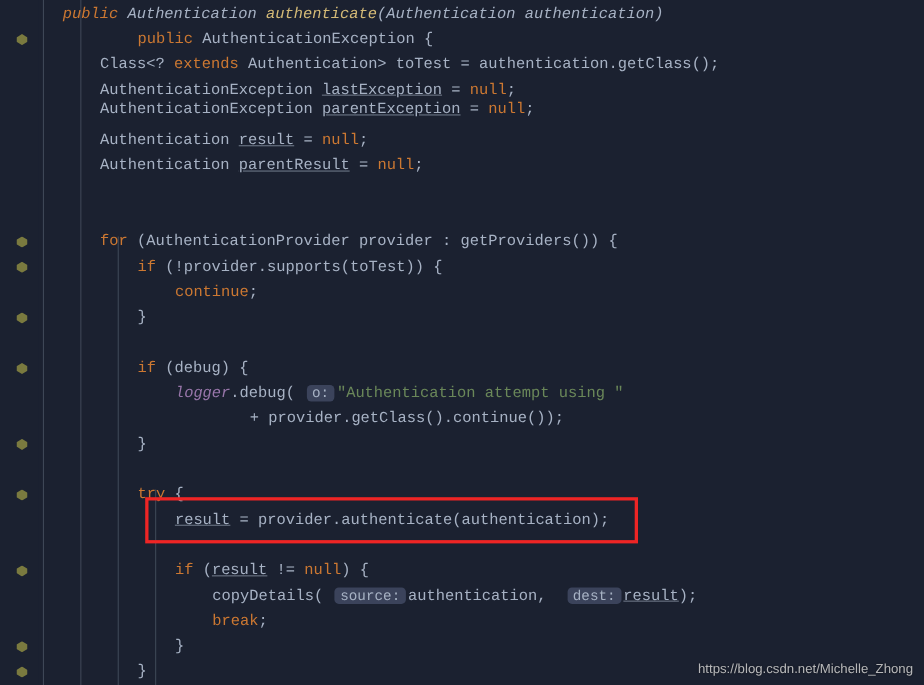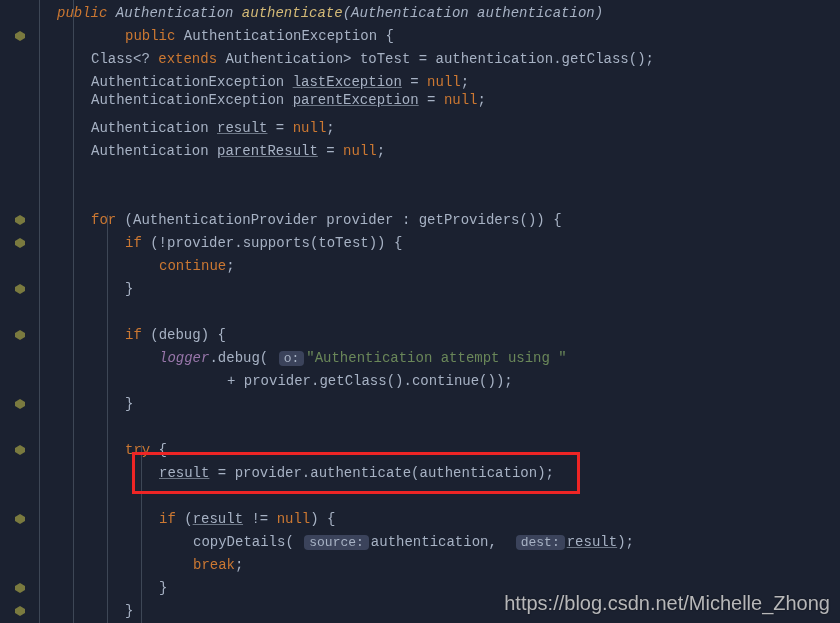--- a/index.html
+++ b/index.html
@@ -71,21 +71,21 @@
     position: absolute;
     border: 3px solid #ee2525;
     box-sizing: border-box;
   }
   .watermark {
     position: absolute;
     right: 10px;
     bottom: 8px;
     color: #c8c8c8;
     font-family: Arial, sans-serif;
-    font-size: 20px;
+    font-size: 12px;
     opacity: 0.9;
     text-shadow: 0 0 2px rgba(0,0,0,0.6);
   }
 </style>
 </head>
 <body>
 
 <div class="gutter">
   <div class="gutter-icon" style="top:31px;">
       <svg viewBox="0 0 10 10">

